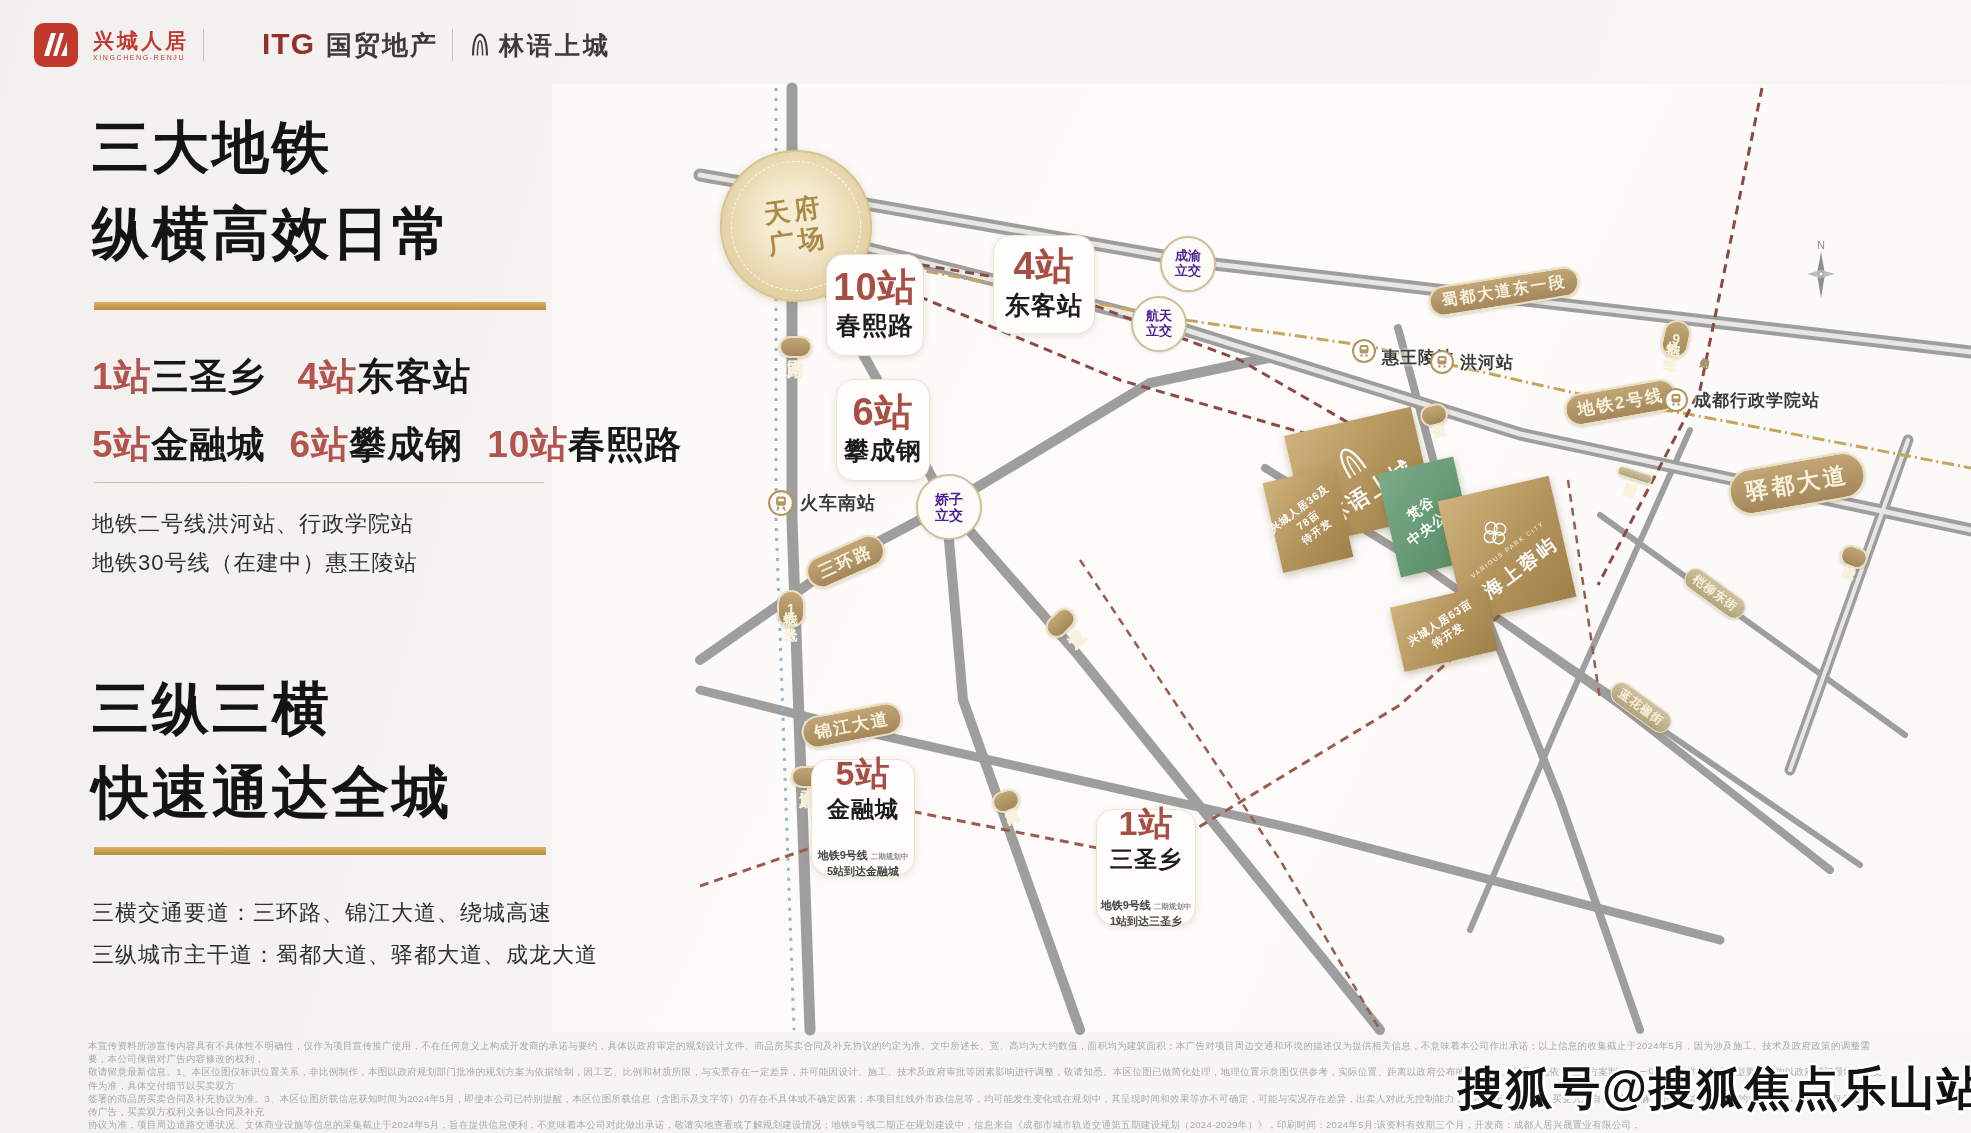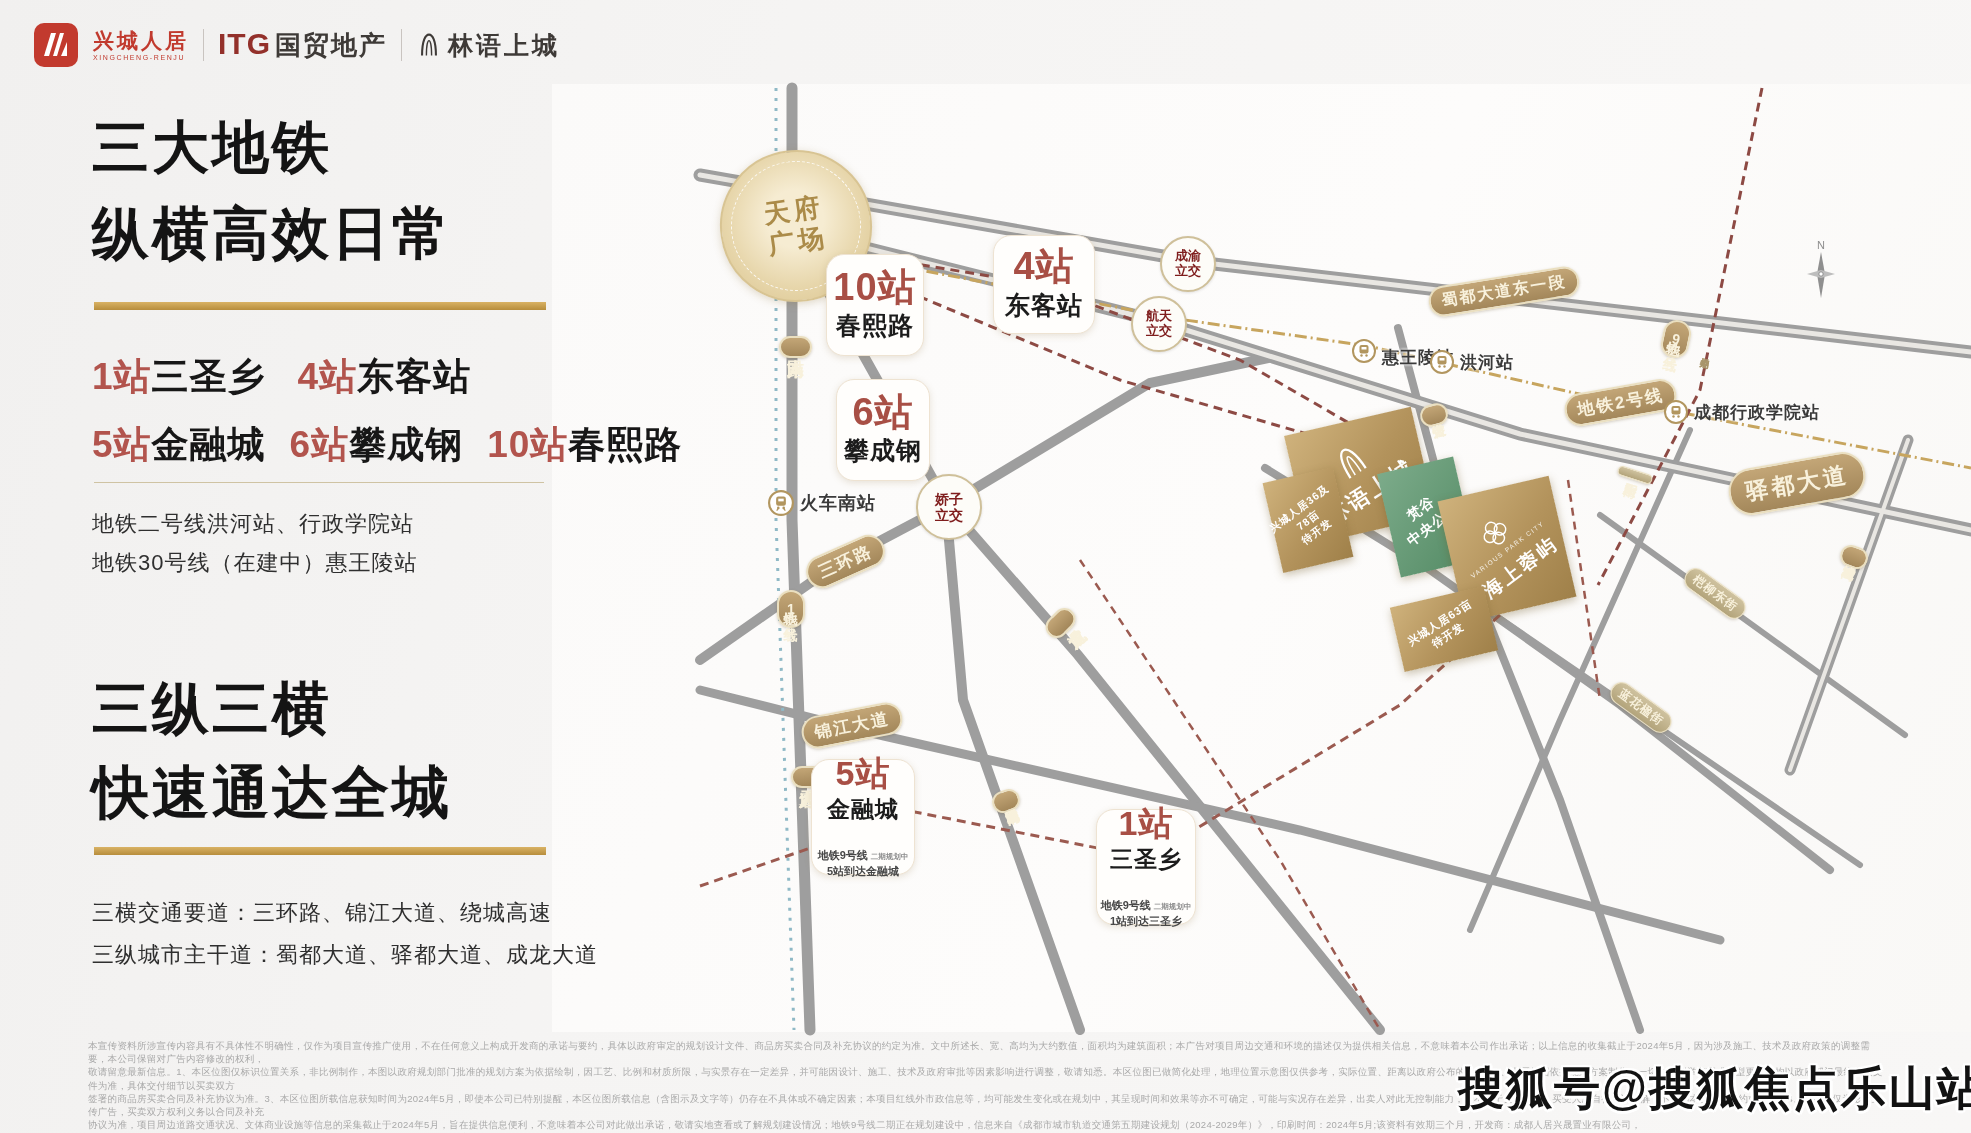--- a/index.html
+++ b/index.html
@@ -5,21 +5,21 @@
   html,body{margin:0;padding:0;background:#e9e8e7;font-family:"Liberation Sans","DejaVu Sans",sans-serif;}
   .stage{position:relative;width:1971px;height:1133px;overflow:hidden;
          background:linear-gradient(105deg,#f1f0ef 0%,#f5f4f3 35%,#f8f7f6 100%);}
   
   .topbar{position:absolute;left:33px;top:22px;display:flex;align-items:center;gap:14px;z-index:60;}
   .logo-sq{width:46px;height:46px;flex:0 0 auto;}
   .brand1-col{display:flex;flex-direction:column;line-height:1;}
   .brand1-cn{font-size:21px;font-weight:800;color:#c13a2e;letter-spacing:3px;}
   .brand1-en{font-size:7px;color:#c13a2e;letter-spacing:1.6px;margin-top:3px;}
   .vdiv{width:1px;height:32px;background:#c9c4c0;}
-  .brand2{display:flex;align-items:baseline;gap:4px;}
+  .brand2{display:flex;align-items:baseline;gap:11px;margin-left:44px;}
   .itg{font-size:30px;font-weight:900;color:#93302a;letter-spacing:1px;}
   .brand2-cn{font-size:26px;font-weight:800;color:#3e3a37;letter-spacing:2px;}
   .brand3{display:flex;align-items:center;gap:6px;}
   .brand3-cn{font-size:25px;font-weight:600;color:#3e3a37;letter-spacing:3px;}
   
   .h-big{position:absolute;left:92px;font-size:57px;line-height:86px;font-weight:900;color:#141414;letter-spacing:3px;z-index:20;}
   .goldbar{position:absolute;left:94px;width:452px;height:8px;background:linear-gradient(180deg,#d9b264,#b78d3c);z-index:20;}
   .st-row{position:absolute;left:92px;display:flex;gap:32px;z-index:20;}
   .st-item{display:flex;align-items:baseline;}
   .st-label{font-size:37px;font-weight:800;color:#b2544d;letter-spacing:1px;}
@@ -39,21 +39,21 @@
   .pill-minor{background:linear-gradient(180deg,#cfc29f,#b3a47b);font-size:12px;letter-spacing:1px;padding:2px 8px;border-width:1.5px;}
   .pill-big{font-size:23px;padding:6px 15px;letter-spacing:3px;}
   .m9note{position:absolute;writing-mode:vertical-rl;text-orientation:upright;font-size:9px;color:#a8956b;font-weight:700;z-index:40;}
   .badge{position:absolute;background:#fffefc;border:1px solid #eee3d2;border-radius:18px;
      box-shadow:0 2px 7px rgba(150,125,80,.20);display:flex;flex-direction:column;align-items:center;
      justify-content:center;text-align:center;z-index:45;}
   .b-label{font-size:38px;font-weight:800;color:#a84f45;line-height:1.02;letter-spacing:1px;}
   .b-name{font-size:25px;font-weight:700;color:#1c1c1c;margin-top:3px;letter-spacing:1px;}
   .b-sub{margin-top:23px;font-size:11px;color:#474747;line-height:14px;font-weight:700;}
   .b-sub .note{font-size:7.5px;color:#8d8d8d;font-weight:600;}
-  .inode{position:absolute;border-radius:50%;background:#fdfcf8;border:2px solid #cfc09a;color:#7f1d1d;
+  .inode{position:absolute;border-radius:50%;background:#fdfcf8;border:2px solid #cfc09a;color:#4c1d95;
      font-size:13px;font-weight:700;display:flex;align-items:center;justify-content:center;
      text-align:center;line-height:1.15;z-index:35;box-shadow:0 1px 3px rgba(0,0,0,.12);}
   .inode span{display:block;width:2.1em;}
   .mstation{position:absolute;display:flex;align-items:center;gap:6px;z-index:42;}
   .mlabel{font-size:18px;color:#3a3a3a;font-weight:700;letter-spacing:1px;text-shadow:0 0 3px #fff,0 0 3px #fff;}
   .emblem{position:absolute;left:720px;top:150px;width:148px;height:148px;border-radius:50%;
      background:radial-gradient(circle at 50% 45%, #f6ecd2 0 26%, #e7d6ab 62%, #d9c28b 100%);
      border:2px solid #d8c493;box-shadow:0 2px 8px rgba(140,110,50,.25);
      display:flex;align-items:center;justify-content:center;z-index:38;transform:rotate(-8deg);}
   .emblem::before{content:"";position:absolute;inset:9px;border-radius:50%;border:1px dashed rgba(255,255,255,.85);}
@@ -267,21 +267,21 @@
   <div class="mstation" style="left:1430px;top:350px;">
     <svg width="24" height="24" viewBox="0 0 24 24">
       <circle cx="12" cy="12" r="11" fill="#fff" stroke="#b2965f" stroke-width="2"></circle>
       <rect x="7.5" y="6" width="9" height="8.5" rx="2" fill="#b2965f"></rect>
       <rect x="9.5" y="8" width="5" height="2.5" fill="#fff"></rect>
       <circle cx="9.5" cy="16.5" r="1.2" fill="#b2965f"></circle>
         <circle cx="14.5" cy="16.5" r="1.2" fill="#b2965f"></circle>
     </svg>
     <span class="mlabel" style="font-size:17px;">洪河站</span>
   </div>
-  <div class="mstation" style="left:1664px;top:400px;">
+  <div class="mstation" style="left:1664px;top:388px;">
     <svg width="24" height="24" viewBox="0 0 24 24">
       <circle cx="12" cy="12" r="11" fill="#fff" stroke="#b2965f" stroke-width="2"></circle>
       <rect x="7.5" y="6" width="9" height="8.5" rx="2" fill="#b2965f"></rect>
       <rect x="9.5" y="8" width="5" height="2.5" fill="#fff"></rect>
       <circle cx="9.5" cy="16.5" r="1.2" fill="#b2965f"></circle>
         <circle cx="14.5" cy="16.5" r="1.2" fill="#b2965f"></circle>
     </svg>
     <span class="mlabel" style="font-size:17px;">成都行政学院站</span>
   </div>
 

